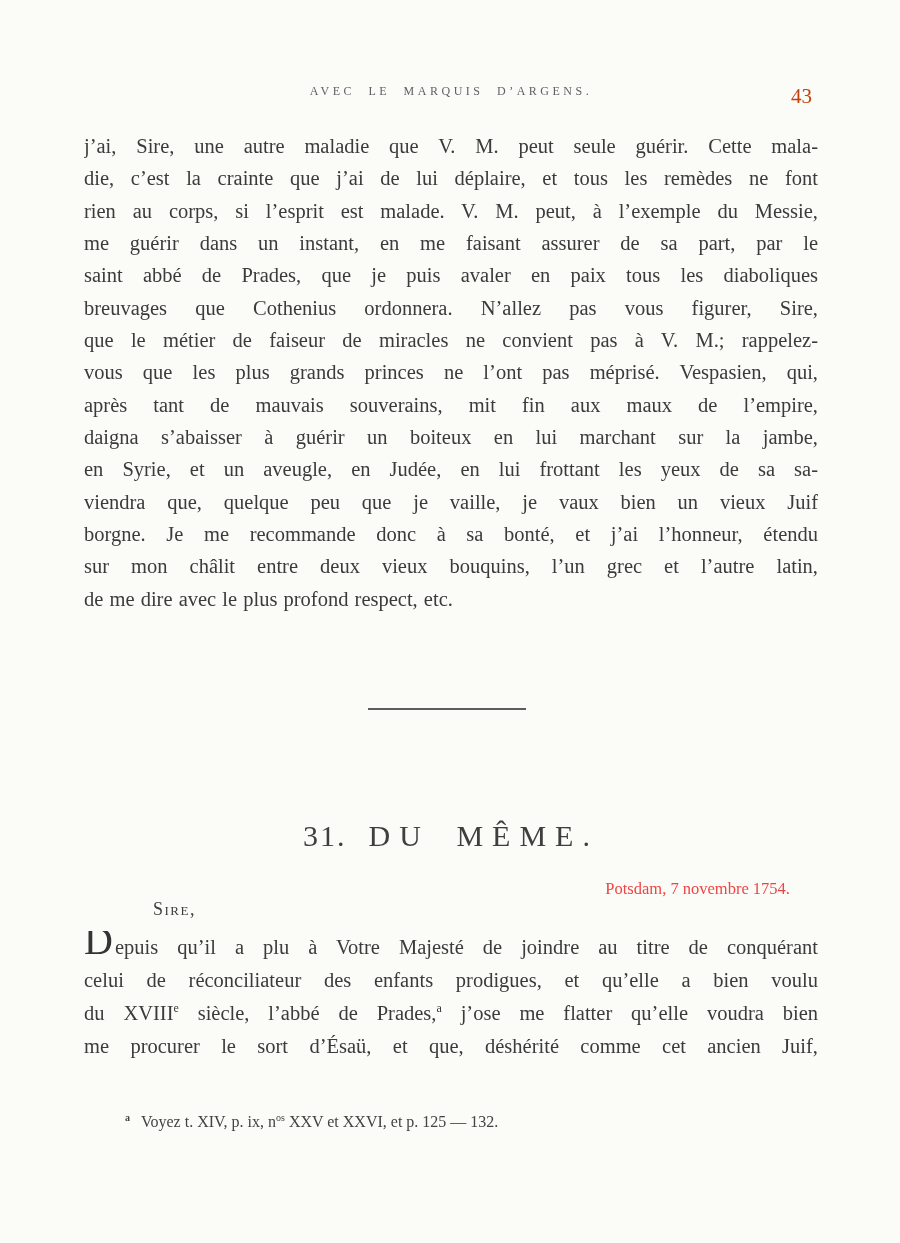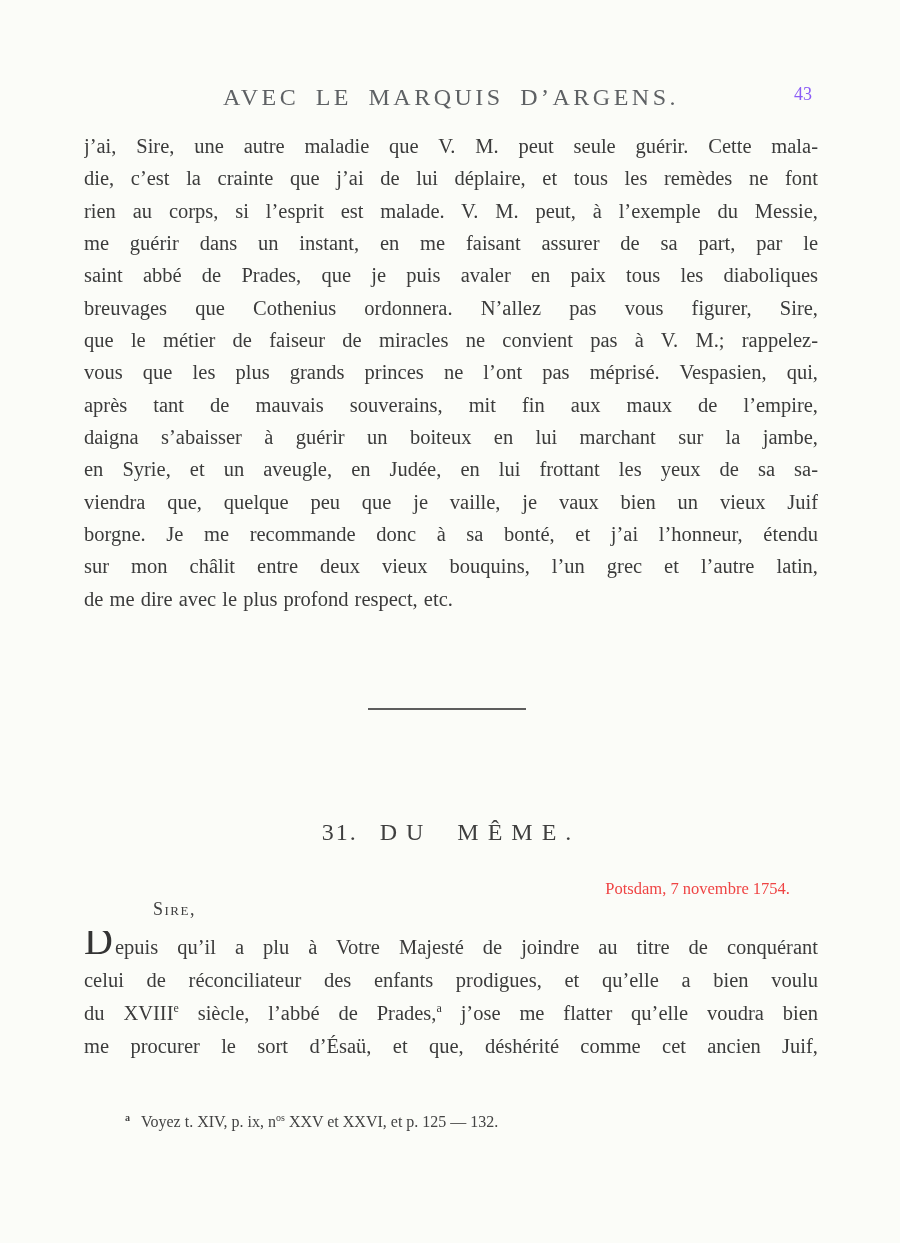--- a/index.html
+++ b/index.html
@@ -10,26 +10,26 @@
     font-family:"Liberation Serif","DejaVu Serif",serif;
     color:#3b3b3b;
     overflow:hidden;
   }
   .content{position:absolute;left:84px;width:734px;top:0;}
 
   
   .running-header{position:absolute;top:84px;left:0;width:100%;height:30px;}
   .header-title{
     display:block;text-align:center;
-    font-size:24px;letter-spacing:3.5px;word-spacing:7px;
+    font-size:12px;letter-spacing:3.5px;word-spacing:7px;
     color:#5e6164;
   }
   .page-number{
     position:absolute;right:6px;top:0;
-    font-size:18px;color:#8b5cf6;
+    font-size:21px;color:#c2410c;
   }
 
   
   .para{position:absolute;left:0;width:734px;font-size:20.5px;}
   .jline{
     text-align:justify;
     -moz-text-align-last:justify;
     text-align-last:justify;
     word-spacing:1px;
     white-space:normal;
@@ -51,21 +51,21 @@
   }
 
   .divider{
     position:absolute;top:708px;left:284px;
     width:158px;height:2px;background:#5d5d5d;
   }
 
   
   .letter-heading{
     position:absolute;top:819px;left:0;width:100%;
-    text-align:center;font-size:24px;color:#3f3f3f;
+    text-align:center;font-size:30px;color:#3f3f3f;
   }
   .lh-num{margin-right:22px;letter-spacing:2px;}
   .lh-title{letter-spacing:9px;word-spacing:10px;}
 
   .dateline{
     position:absolute;top:879px;left:0;width:734px;
     text-align:right;padding-right:28px;box-sizing:border-box;
     font-size:16.5px;color:#ef4444;
   }
   .salutation{

